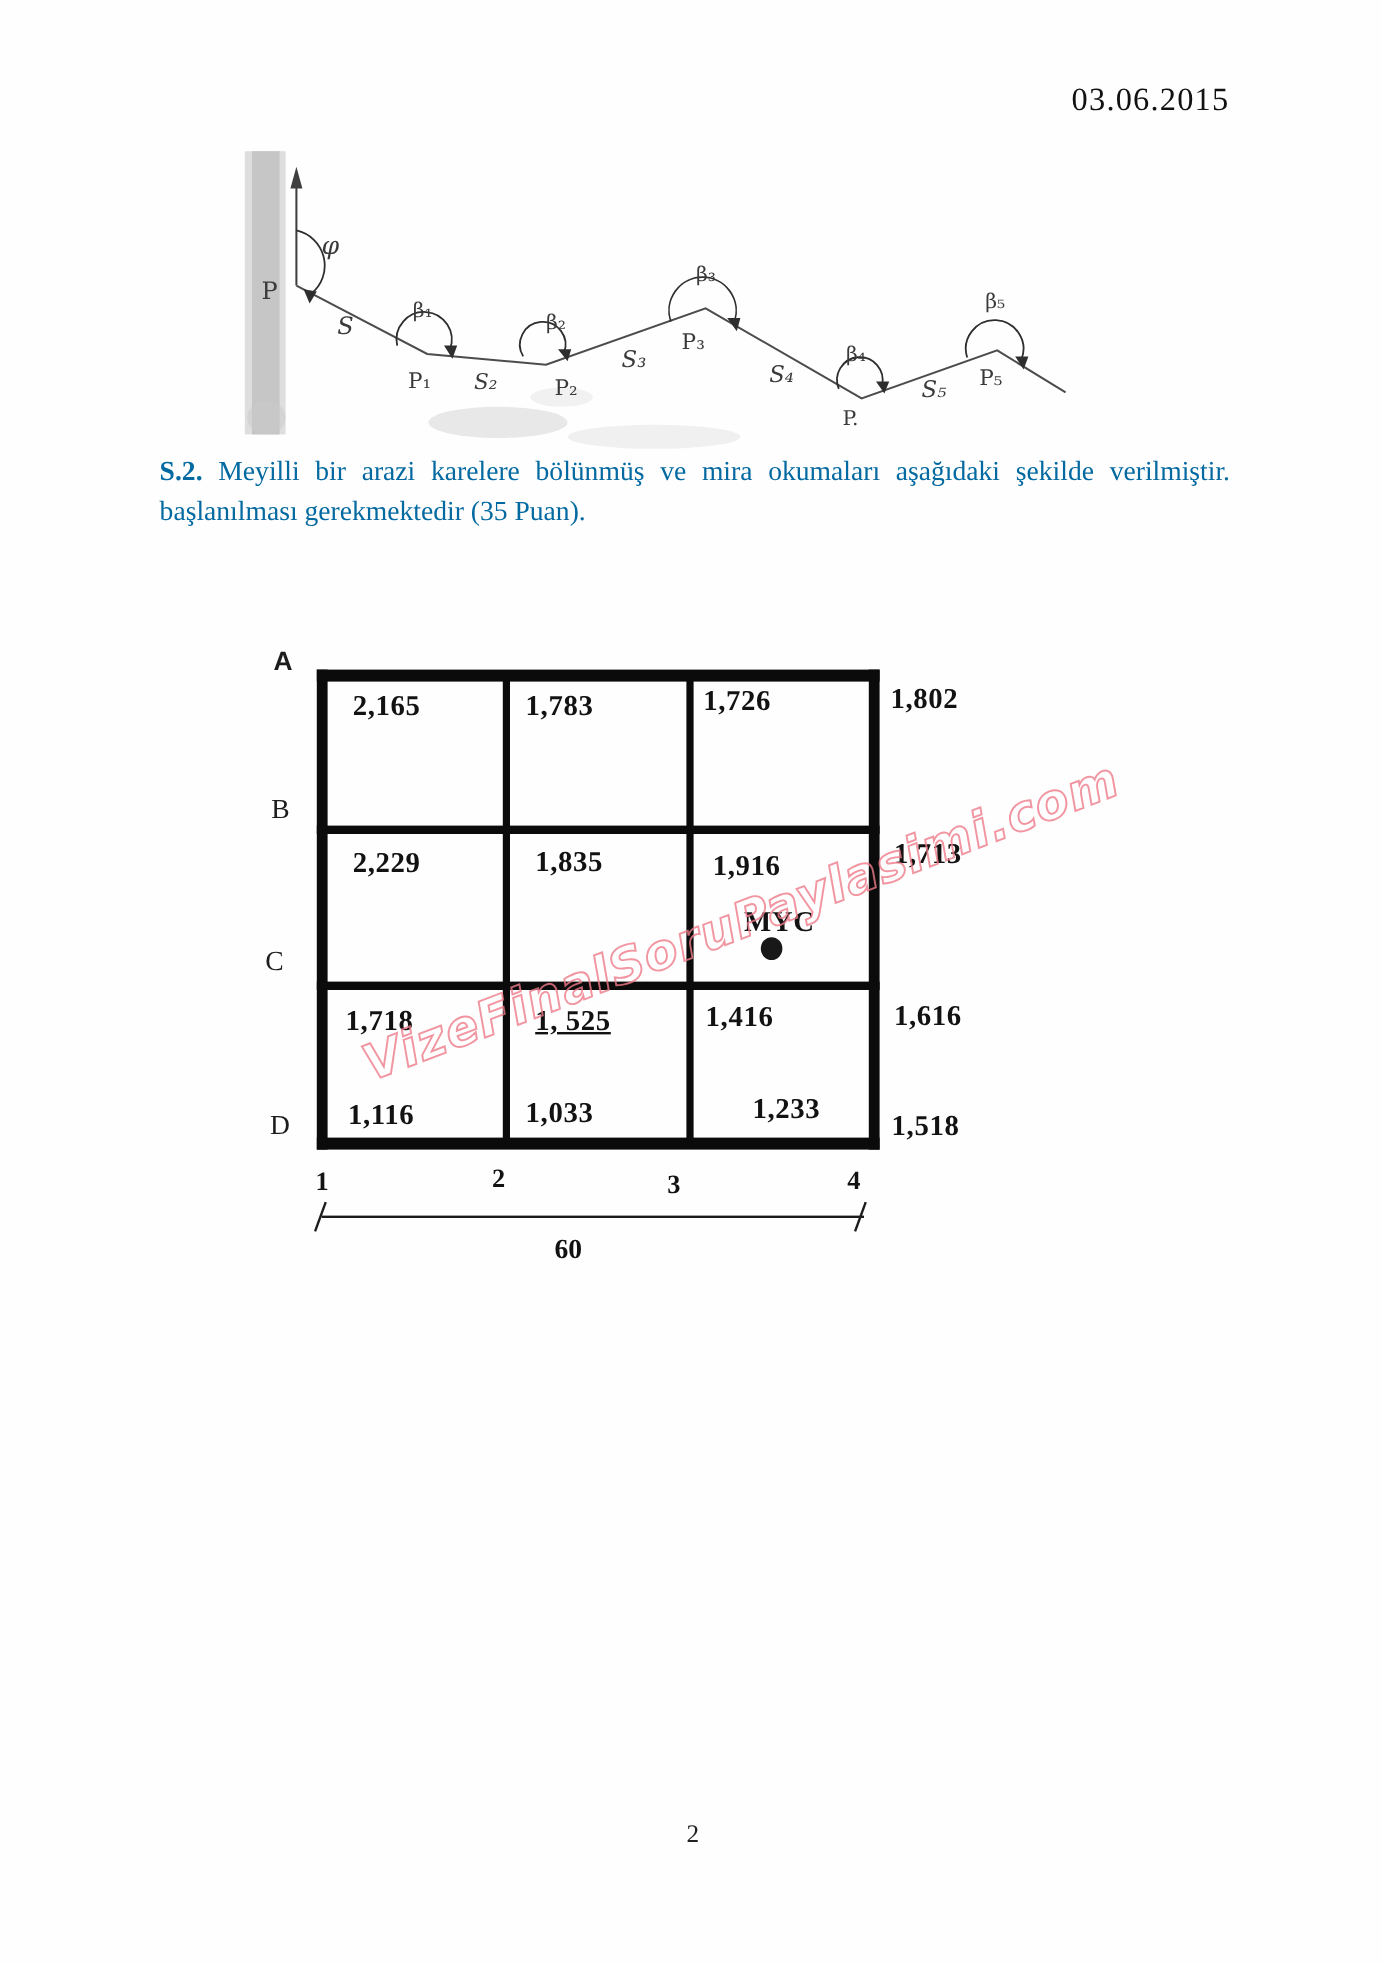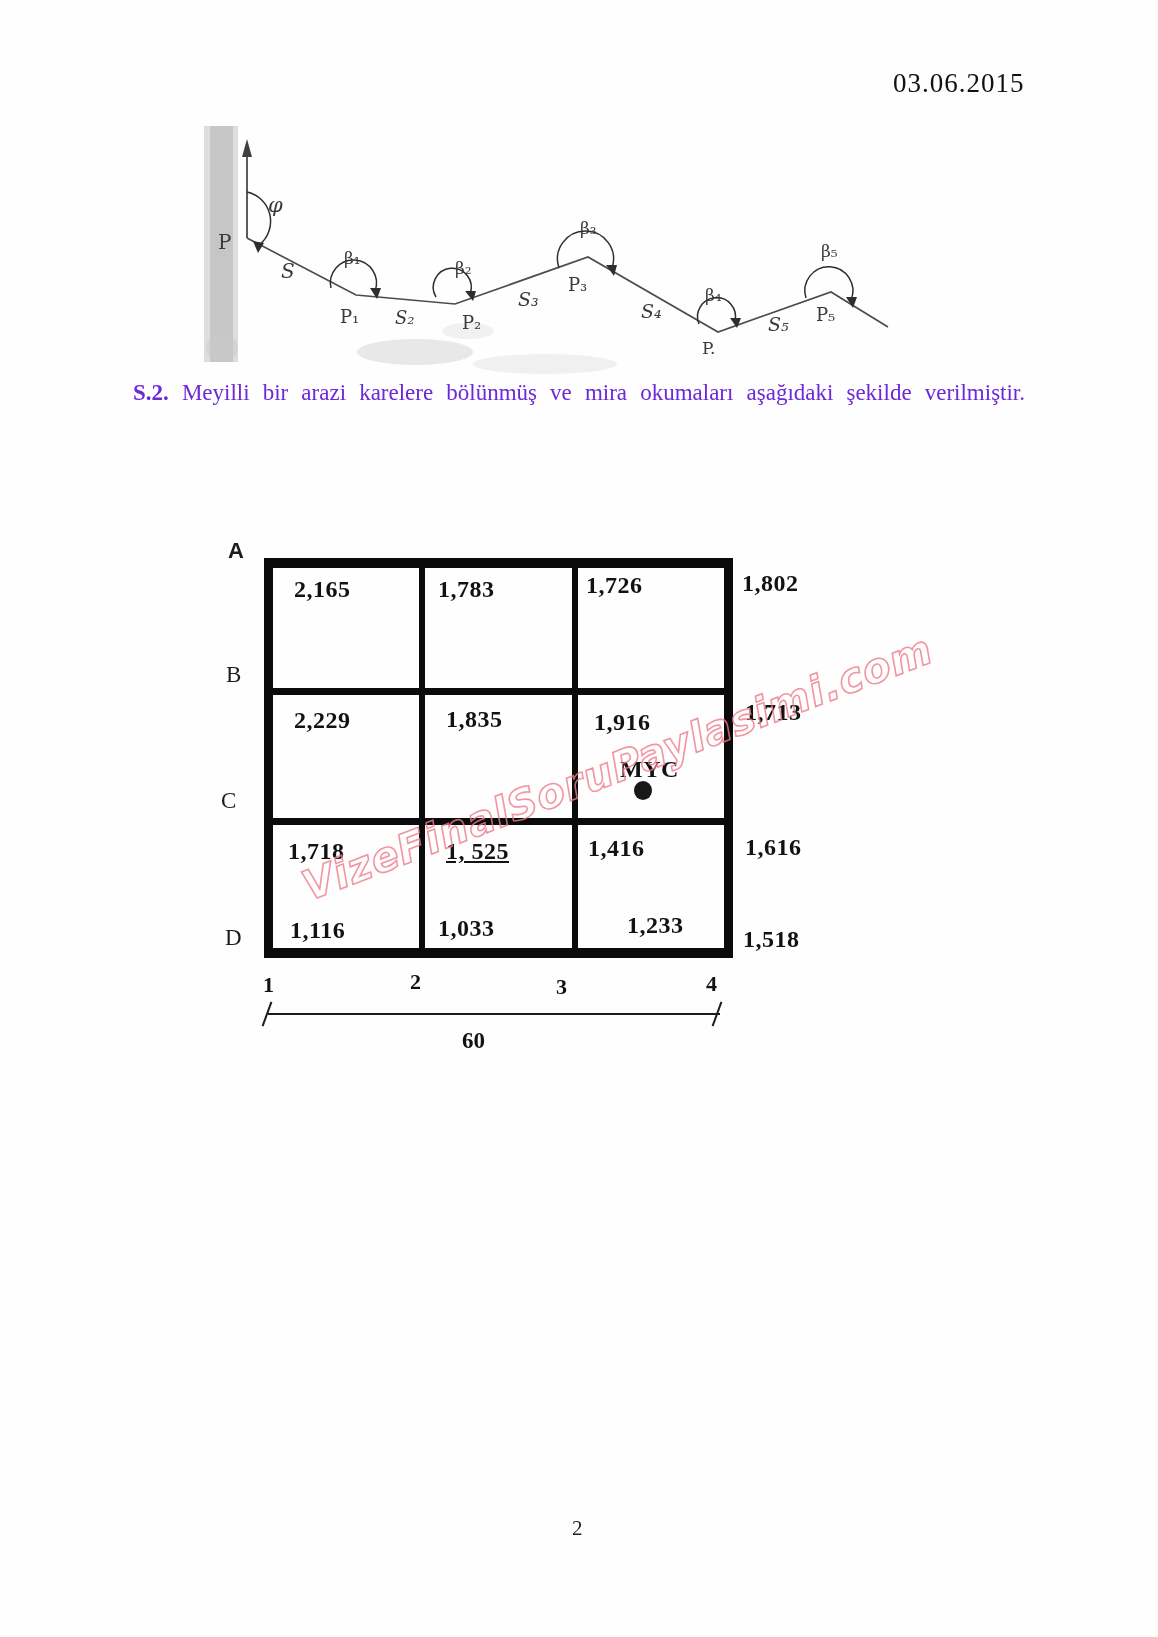--- a/index.html
+++ b/index.html
@@ -1,20 +1,20 @@
 <!DOCTYPE html>
 <html><head>
 <meta charset="utf-8">
 <style>
   html,body{margin:0;padding:0;background:#ffffff;}
   #page{position:relative;width:1152px;height:1637px;background:#fefefe;overflow:hidden;
         font-family:"Liberation Serif",serif;color:#1a1a1a;}
   .abs{position:absolute;}
   .date{font-size:27px;letter-spacing:1px;color:#111;}
-  .qline{width:892px;height:33px;font-size:23px;color:#6d28d9;white-space:nowrap;}
+  .qline{width:892px;height:33px;font-size:23px;color:#0369a1;white-space:nowrap;}
   .jl{text-align:justify;text-align-last:justify;white-space:normal;}
   .qline b{font-weight:bold;}
   .gridline{background:#0b0b0b;}
   .cellval{font-size:24px;font-weight:bold;color:#121212;letter-spacing:0.5px;}
   .rowlab{font-size:23px;color:#1c1c1c;}
   .rowlab.sans{font-family:"Liberation Sans",sans-serif;font-weight:bold;font-size:22px;}
   .colnum{font-size:22px;font-weight:bold;color:#121212;}
   .dimline{background:#1c1c1c;}
   .slash{width:2px;height:26px;background:#1c1c1c;transform:rotate(20deg);}
   .wm{width:580px;text-align:center;font-family:"DejaVu Sans",sans-serif;
@@ -78,20 +78,21 @@
     <text x="641" y="318" font-size="19" font-style="italic">S₄</text>
     <text x="705" y="301" font-size="17">β₄</text>
     <text x="702" y="354" font-size="17" fill="#6b6b6b">P.</text>
     <text x="768" y="331" font-size="19" font-style="italic">S₅</text>
     <text x="821" y="257" font-size="17">β₅</text>
     <text x="816" y="321" font-size="18">P₅</text>
   </svg>
 
   <div class="abs" style="left:133px;top:380px;">
     <div class="qline jl"><b>S.2.</b> <span>Meyilli bir arazi karelere bölünmüş ve mira okumaları aşağıdaki şekilde verilmiştir.</span></div>
+    <div class="qline">başlanılması gerekmektedir (35 Puan).</div>
   </div>
 
   <div class="abs gridline" style="left:264px;top:558px;width:469px;height:10px;"></div>
   <div class="abs gridline" style="left:264px;top:948px;width:469px;height:10px;"></div>
   <div class="abs gridline" style="left:264px;top:558px;width:9px;height:400px;"></div>
   <div class="abs gridline" style="left:724px;top:558px;width:9px;height:400px;"></div>
   <div class="abs gridline" style="left:419px;top:563px;width:6px;height:390px;"></div>
   <div class="abs gridline" style="left:572px;top:563px;width:6px;height:390px;"></div>
   <div class="abs gridline" style="left:264px;top:688px;width:469px;height:7px;"></div>
   <div class="abs gridline" style="left:264px;top:818px;width:469px;height:7px;"></div>

